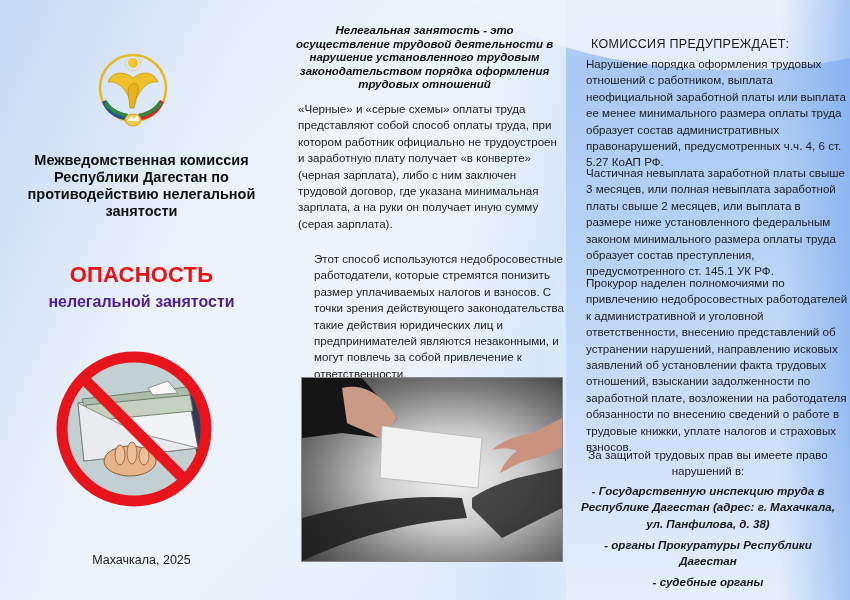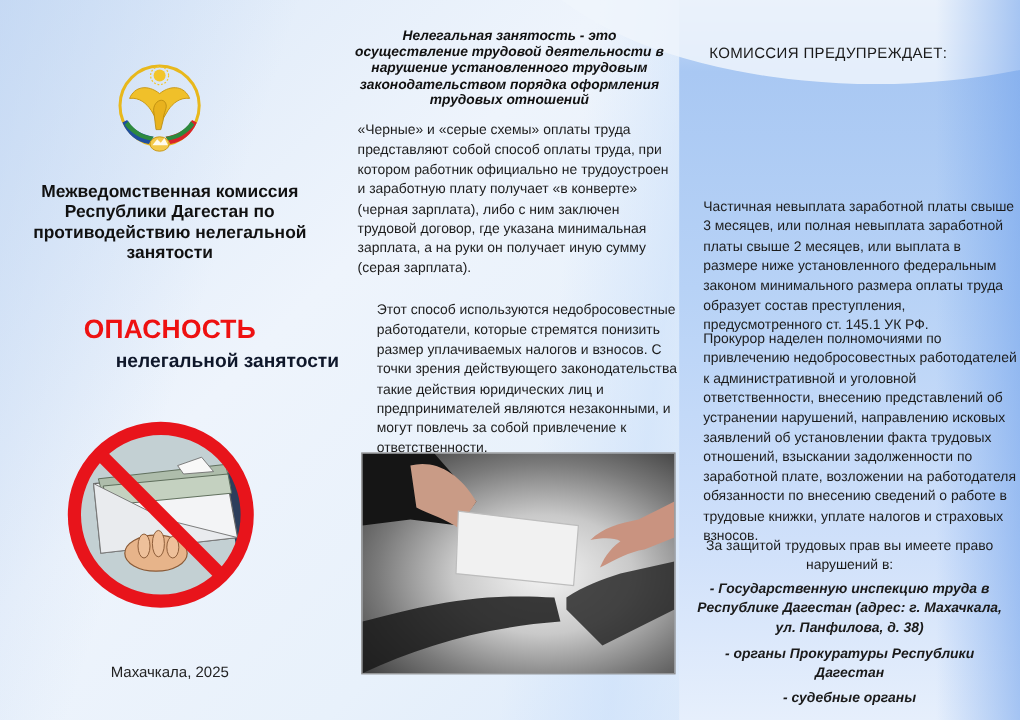--- a/index.html
+++ b/index.html
@@ -49,21 +49,21 @@
   .org-name {
     position:absolute; left:10px; top:152px; width:263px;
     text-align:center; font-weight:bold; font-size:14.5px; line-height:17px; color:#111;
   }
   .danger-title {
     position:absolute; left:0; top:262px; width:283px; text-align:center;
     font-weight:bold; font-size:22px; color:#ee1111; letter-spacing:0.2px;
   }
   .danger-sub {
     position:absolute; left:0; top:293px; width:283px; text-align:center;
-    font-weight:bold; font-size:16px; color:#0f172a;padding-left:48px;
+    font-weight:bold; font-size:16px; color:#4c1d95;
   }
   .prohibition {
     position:absolute; left:48px; top:343px; width:172px; height:172px;
   }
   .city-year {
     position:absolute; left:0; top:553px; width:283px; text-align:center;
     font-size:12.5px; color:#222;
   }
 
   .definition {
@@ -170,19 +170,20 @@
       <polygon points="80,48 180,60 176,110 78,100" fill="#f1f1f1" stroke="#bdbdbd" stroke-width="1"></polygon>
       <path d="M260 40 L230 55 C215 58 200 62 190 72 C200 70 210 70 215 73 C205 80 200 90 198 95 C212 88 222 82 235 80 L260 70 Z" fill="#c99380"></path>
       <path d="M0 140 C40 130 90 115 160 120 L165 140 C100 145 50 160 0 183 Z" fill="#1a1a1a" opacity="0.85"></path>
       <path d="M170 120 C185 110 200 105 215 100 L260 90 L260 130 C240 140 220 150 200 160 C190 150 180 140 170 130 Z" fill="#1f1f1f" opacity="0.8"></path>
     </svg>
   </div>
 </section>
 
 <section class="col col-right">
   <div class="warn-title">КОМИССИЯ ПРЕДУПРЕЖДАЕТ:</div>
+  <p class="para right-p1" style="margin:0">Нарушение порядка оформления трудовых отношений с работником, выплата неофициальной заработной платы или выплата ее менее минимального размера оплаты труда образует состав административных правонарушений, предусмотренных ч.ч. 4, 6 ст. 5.27 КоАП РФ.</p>
   <p class="para right-p2" style="margin:0">Частичная невыплата заработной платы свыше 3 месяцев, или полная невыплата заработной платы свыше 2 месяцев, или выплата в размере ниже установленного федеральным законом минимального размера оплаты труда образует состав преступления, предусмотренного ст. 145.1 УК РФ.</p>
   <p class="para right-p3" style="margin:0">Прокурор наделен полномочиями по привлечению недобросовестных работодателей к административной и уголовной ответственности, внесению представлений об устранении нарушений, направлению исковых заявлений об установлении факта трудовых отношений, взыскании задолженности по заработной плате, возложении на работодателя обязанности по внесению сведений о работе в трудовые книжки, уплате налогов и страховых взносов.</p>
   <div class="contact-intro">За защитой трудовых прав вы имеете право нарушений в:</div>
   <div class="contact-item ci1">- Государственную инспекцию труда в Республике Дагестан (адрес: г. Махачкала, ул. Панфилова, д. 38)</div>
   <div class="contact-item ci2">- органы Прокуратуры Республики Дагестан</div>
   <div class="contact-item ci3">- судебные органы</div>
 </section>
 
 </body></html>

